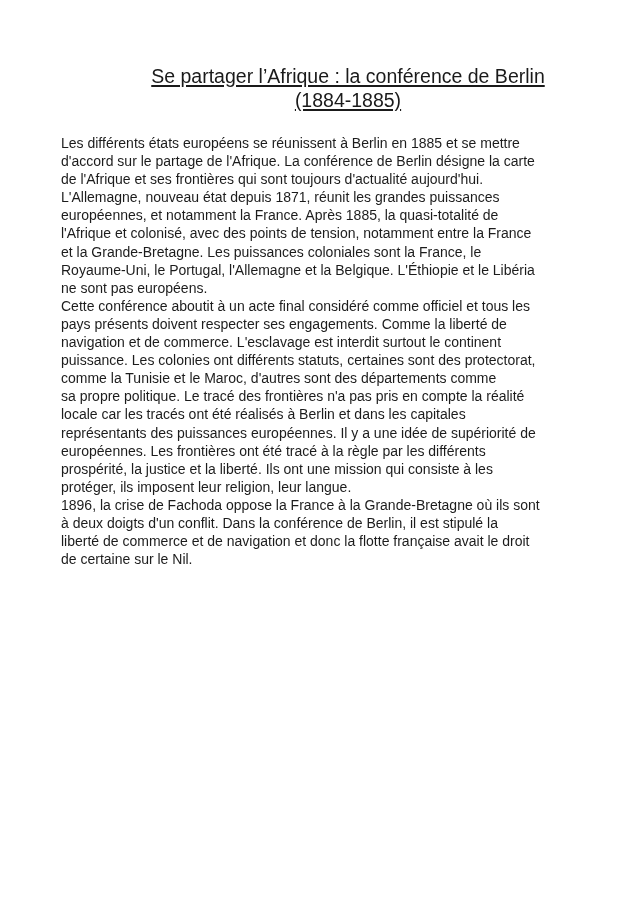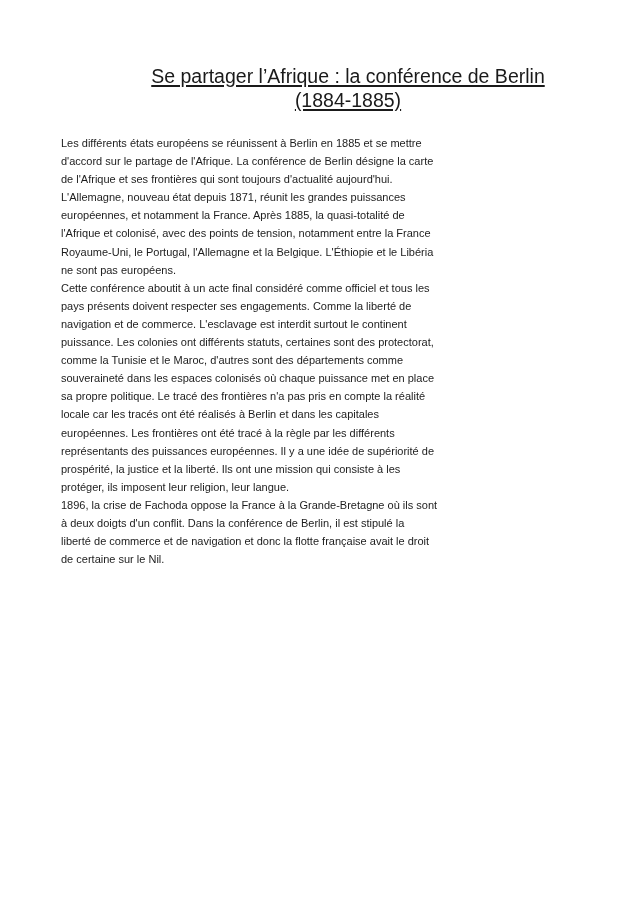--- a/index.html
+++ b/index.html
@@ -11,53 +11,53 @@
       font-family: "Liberation Sans", sans-serif;
       font-size: 19.5px; line-height: 24px; color: #1a1a1a;
       text-decoration: underline; text-decoration-thickness: 1.5px;
       text-underline-offset: 2px;
       margin: 0; font-weight: normal; padding-left: 28px;
     }
     .title span { display: block; }
     .body {
       position: absolute; left: 61px; top: 134px; width: 530px;
       font-family: "Liberation Sans", sans-serif;
-      font-size: 11px; line-height: 18.1px; color: #1c1c1c;
+      font-size: 14px; line-height: 18.1px; color: #1c1c1c;
       margin: 0;
     }
     .line { display: block; white-space: nowrap; }
   </style>
 </head>
 <body>
 
 <div class="page">
   <h1 class="title">
     <span>Se partager l’Afrique : la conférence de Berlin</span>
     <span>(1884-1885)</span>
   </h1>
 
   <div class="body">
     <span class="line">Les différents états européens se réunissent à Berlin en 1885 et se mettre</span>
     <span class="line">d'accord sur le partage de l'Afrique. La conférence de Berlin désigne la carte</span>
     <span class="line">de l'Afrique et ses frontières qui sont toujours d'actualité aujourd'hui.</span>
     <span class="line">L'Allemagne, nouveau état depuis 1871, réunit les grandes puissances</span>
     <span class="line">européennes, et notamment la France. Après 1885, la quasi-totalité de</span>
     <span class="line">l'Afrique et colonisé, avec des points de tension, notamment entre la France</span>
+    <span class="line">et la Grande-Bretagne. Les puissances coloniales sont la France, le</span>
     <span class="line">Royaume-Uni, le Portugal, l'Allemagne et la Belgique. L'Éthiopie et le Libéria</span>
     <span class="line">ne sont pas européens.</span>
     <span class="line">Cette conférence aboutit à un acte final considéré comme officiel et tous les</span>
     <span class="line">pays présents doivent respecter ses engagements. Comme la liberté de</span>
     <span class="line">navigation et de commerce. L'esclavage est interdit surtout le continent</span>
     <span class="line">puissance. Les colonies ont différents statuts, certaines sont des protectorat,</span>
     <span class="line">comme la Tunisie et le Maroc, d'autres sont des départements comme</span>
-    <span class="line">souveraineté dans les espaces colonisés où chaque puissance met en place</span>
     <span class="line">sa propre politique. Le tracé des frontières n'a pas pris en compte la réalité</span>
     <span class="line">locale car les tracés ont été réalisés à Berlin et dans les capitales</span>
+    <span class="line">représentants des puissances européennes. Il y a une idée de supériorité de</span>
     <span class="line">européennes. Les frontières ont été tracé à la règle par les différents</span>
-    <span class="line">représentants des puissances européennes. Il y a une idée de supériorité de</span>
     <span class="line">prospérité, la justice et la liberté. Ils ont une mission qui consiste à les</span>
     <span class="line">protéger, ils imposent leur religion, leur langue.</span>
     <span class="line">1896, la crise de Fachoda oppose la France à la Grande-Bretagne où ils sont</span>
     <span class="line">à deux doigts d'un conflit. Dans la conférence de Berlin, il est stipulé la</span>
     <span class="line">liberté de commerce et de navigation et donc la flotte française avait le droit</span>
     <span class="line">de certaine sur le Nil.</span>
   </div>
 </div>
 
 </body></html>

